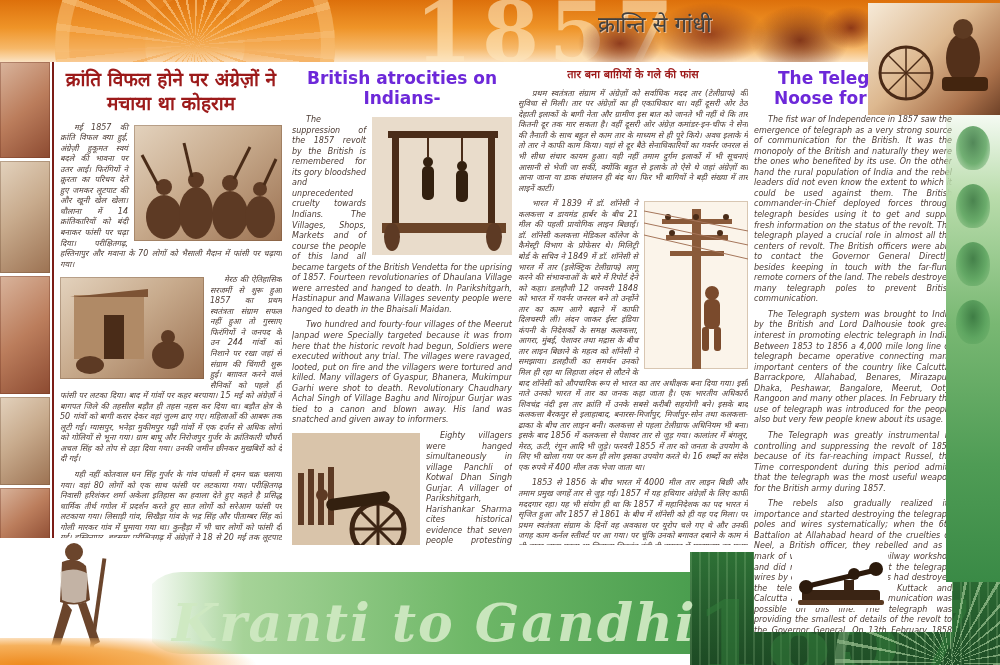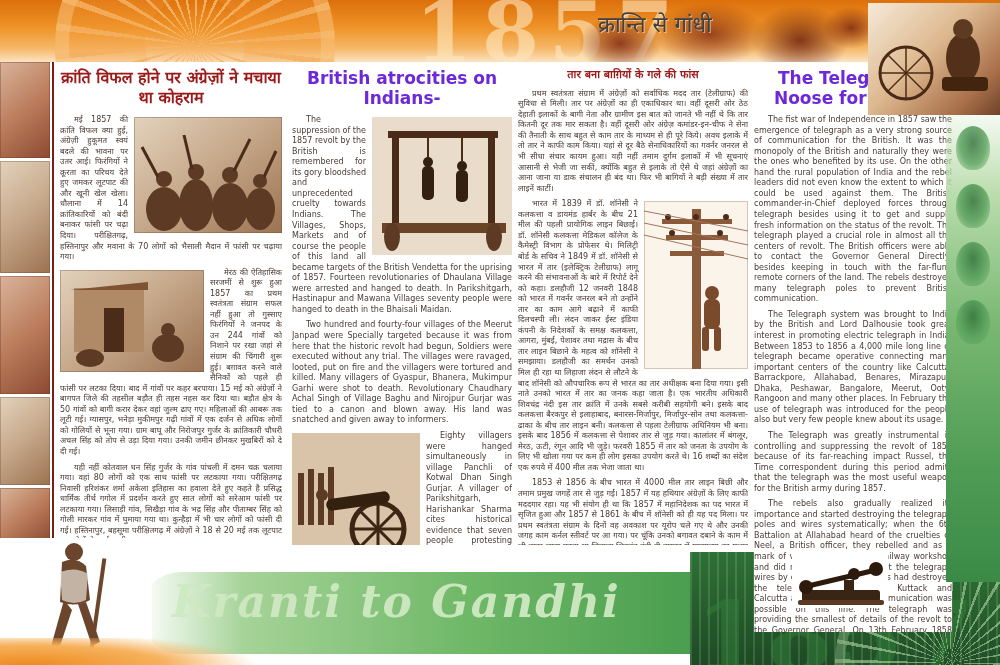--- a/index.html
+++ b/index.html
@@ -28,42 +28,42 @@
   .left-strip .ph-item{width:50px;margin-bottom:3px;}
   
   .red-rule{position:absolute;left:52px;top:62px;width:2px;height:483px;background:#7c1d17;}
   
   .col{position:absolute;top:66px;height:479px;overflow:hidden;text-align:justify;
        color:#4b3a32;font-size:8px;line-height:1.32;}
   .col1{left:60px;width:222px;}
   .col2{left:292px;width:220px;}
   .col3{left:518px;width:230px;}
   .col4{left:754px;top:66px;width:198px;height:566px;background:#fff;z-index:5;}
-  .h-hi{font-weight:bold;color:#9c1a1a;font-size:16px;line-height:1.25;text-align:center;margin:2px 0 7px;}
+  .h-hi{font-weight:bold;color:#9c1a1a;font-size:19px;line-height:1.25;text-align:center;margin:2px 0 7px;}
   .col3 .h-hi{font-size:11px;}
   .h-en{font-weight:bold;color:#6d28d9;font-size:17px;line-height:1.18;text-align:center;margin:2px 0 7px;}
-  .col p{margin:0 0 5px;text-indent:14px;}
+  .col p{margin:0 0 5px;text-indent:14px;font-style:italic;}
   
   .ph{background:linear-gradient(140deg,#e3d2bd 0%,#c8ab8d 45%,#9c7252 100%);
       box-shadow:inset 0 0 0 1px rgba(110,75,50,.35);}
   .ph-red{background:linear-gradient(140deg,#d9b49c 0%,#bb7d5c 50%,#8c4a31 100%);
       box-shadow:inset 0 0 0 1px rgba(110,50,30,.35);}
   .fr{float:right;margin:2px 0 3px 6px;}
   .fl{float:left;margin:2px 6px 3px 0;}
   .ph svg,.ph-red svg{display:block;width:100%;height:100%;}
   
   .green-strip{position:absolute;left:946px;top:112px;width:54px;height:470px;z-index:6;
      background:linear-gradient(180deg,rgba(200,230,190,.15) 0%,#b9dcab 18%,#79b873 45%,#4f9c55 75%,#3a8a46 100%);}
   .green-strip .face{margin:14px auto;width:34px;height:44px;border-radius:50% 50% 45% 45%;
      background:radial-gradient(ellipse at 50% 38%,#2f6e38 0%,#58a15c 55%,rgba(88,161,92,0) 100%);opacity:.8;}
   
   .footer-green{position:absolute;left:140px;top:572px;width:860px;height:82px;z-index:1;border-radius:45px 0 0 45px;
      background:linear-gradient(90deg,rgba(140,200,125,0) 0%,#a6d398 12%,#6fb868 38%,#459a4b 68%,#2f7f3c 100%);}
-  .footer-script{position:absolute;left:172px;top:576px;z-index:2;font-family:"DejaVu Serif",serif;
-     font-style:italic;font-weight:bold;font-size:44px;color:#cfe9c2;opacity:.95;letter-spacing:2px;white-space:nowrap;}
+  .footer-script{position:absolute;left:172px;top:592px;z-index:2;font-family:"DejaVu Serif",serif;
+     font-style:italic;font-weight:bold;font-size:52px;color:#cfe9c2;opacity:.95;letter-spacing:2px;white-space:nowrap;}
   .footer-year{position:absolute;left:695px;top:580px;z-index:3;font-family:"DejaVu Serif",serif;
      font-weight:bold;font-size:96px;color:rgba(52,128,60,.5);letter-spacing:4px;}
   .crowd{position:absolute;left:690px;top:552px;width:310px;height:113px;z-index:2;
      background:linear-gradient(180deg,#2e7136 0%,#24592b 60%,#1d4a24 100%);}
   .crowd .streaks{position:absolute;inset:0;opacity:.5;
      background:repeating-linear-gradient(90deg,rgba(190,230,175,.35) 0 2px,transparent 2px 9px);}
   .wheel{position:absolute;left:835px;top:548px;width:230px;height:230px;border-radius:50%;z-index:3;opacity:.55;
      background:repeating-conic-gradient(#bfe3b0 0deg 2deg,rgba(70,150,80,.1) 2deg 10deg);
      box-shadow:inset 0 0 0 10px rgba(200,235,185,.5);}
   .gandhi-walk{position:absolute;left:0;top:538px;width:152px;height:127px;background:#fff;z-index:4;}

